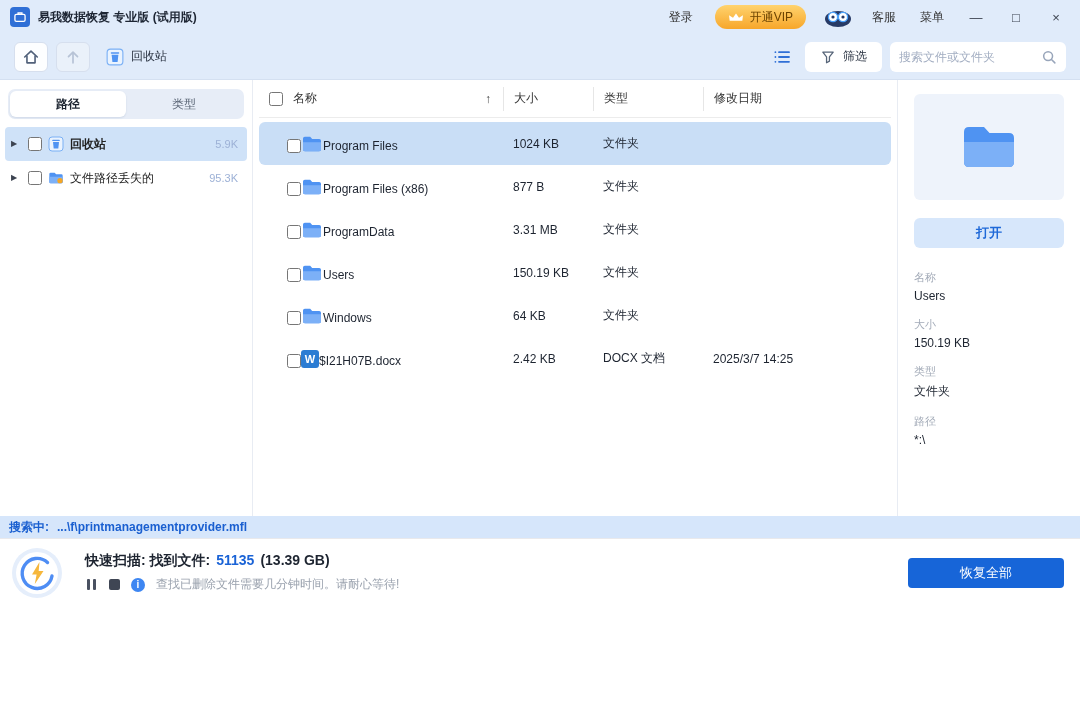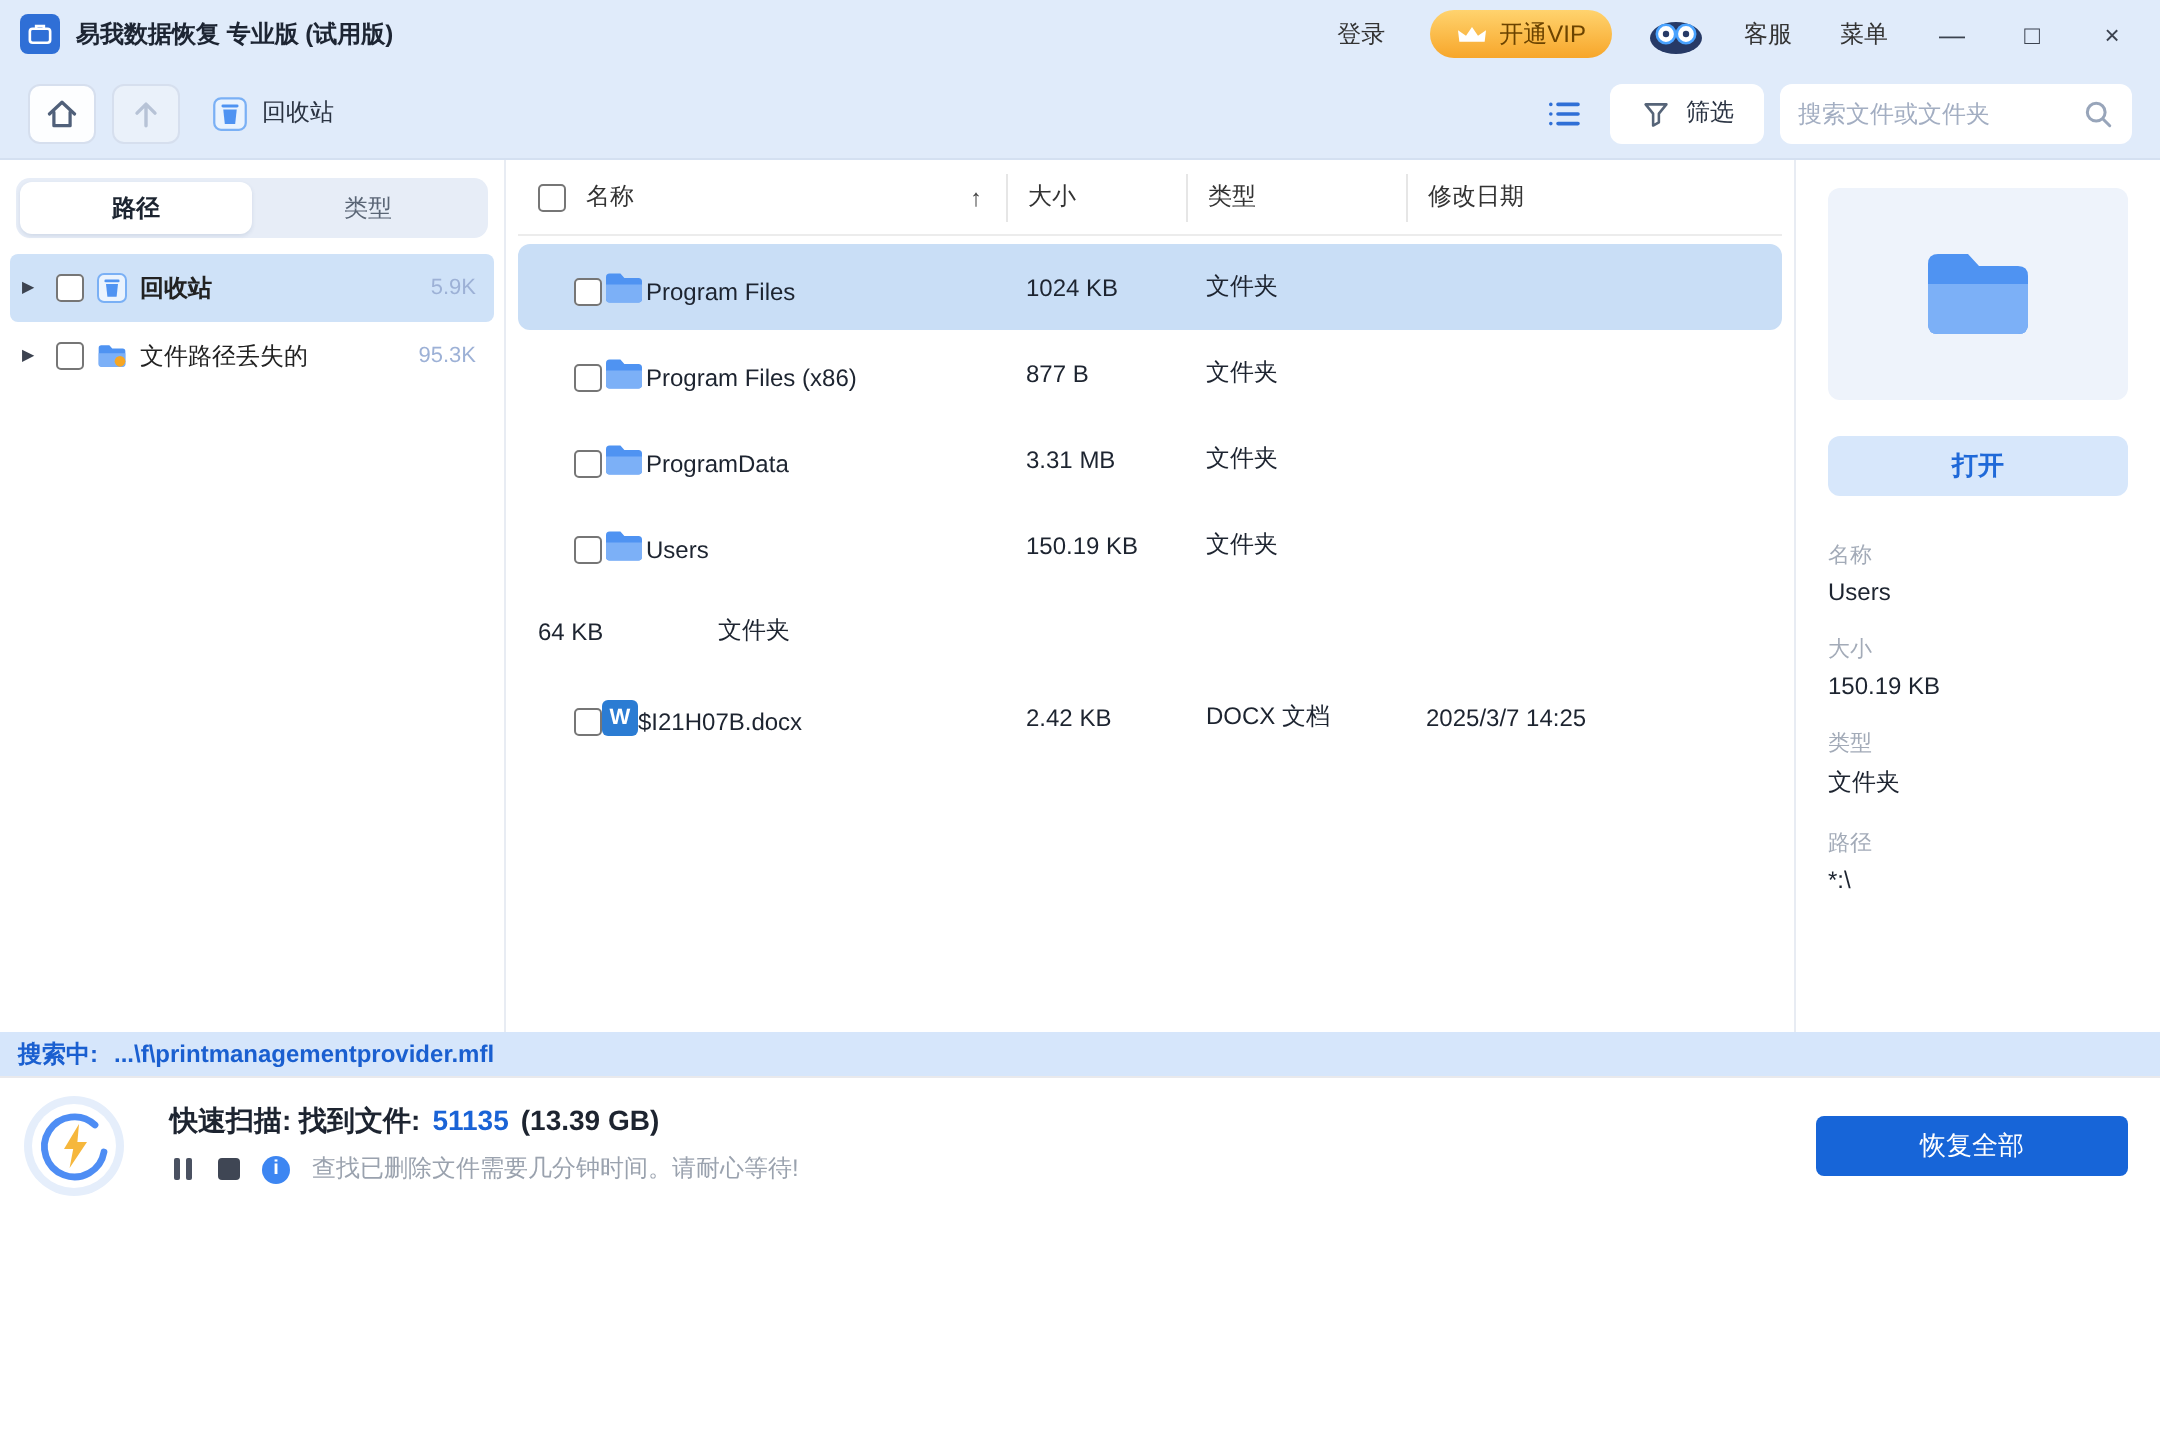--- a/index.html
+++ b/index.html
@@ -286,20 +286,28 @@
                 <path d="M2 8 h20 V16 q0 2-2 2 H4 q-2 0-2-2 Z" fill="#7cb0f7"></path>
               </svg>
             <span>Users</span>
           </span>
           <span class="cell-size">150.19 KB</span>
           <span class="cell-type">文件夹</span>
           <span class="cell-date"></span>
         </div>
 
         <div class="row">
+          <span class="cell-name">
+            <input type="checkbox" style="">
+            <svg class="file-icon" viewBox="0 0 24 20">
+                <path d="M2 4 q0-2 2-2 h6 l2.2 2.4 H20 q2 0 2 2 V16 q0 2-2 2 H4 q-2 0-2-2 Z" fill="#4f93f2"></path>
+                <path d="M2 8 h20 V16 q0 2-2 2 H4 q-2 0-2-2 Z" fill="#7cb0f7"></path>
+              </svg>
+            <span>Windows</span>
+          </span>
           <span class="cell-size">64 KB</span>
           <span class="cell-type">文件夹</span>
           <span class="cell-date"></span>
         </div>
 
         <div class="row">
           <span class="cell-name">
             <input type="checkbox" style="">
             <span class="word-icon">W</span>
             <span>$I21H07B.docx</span>

